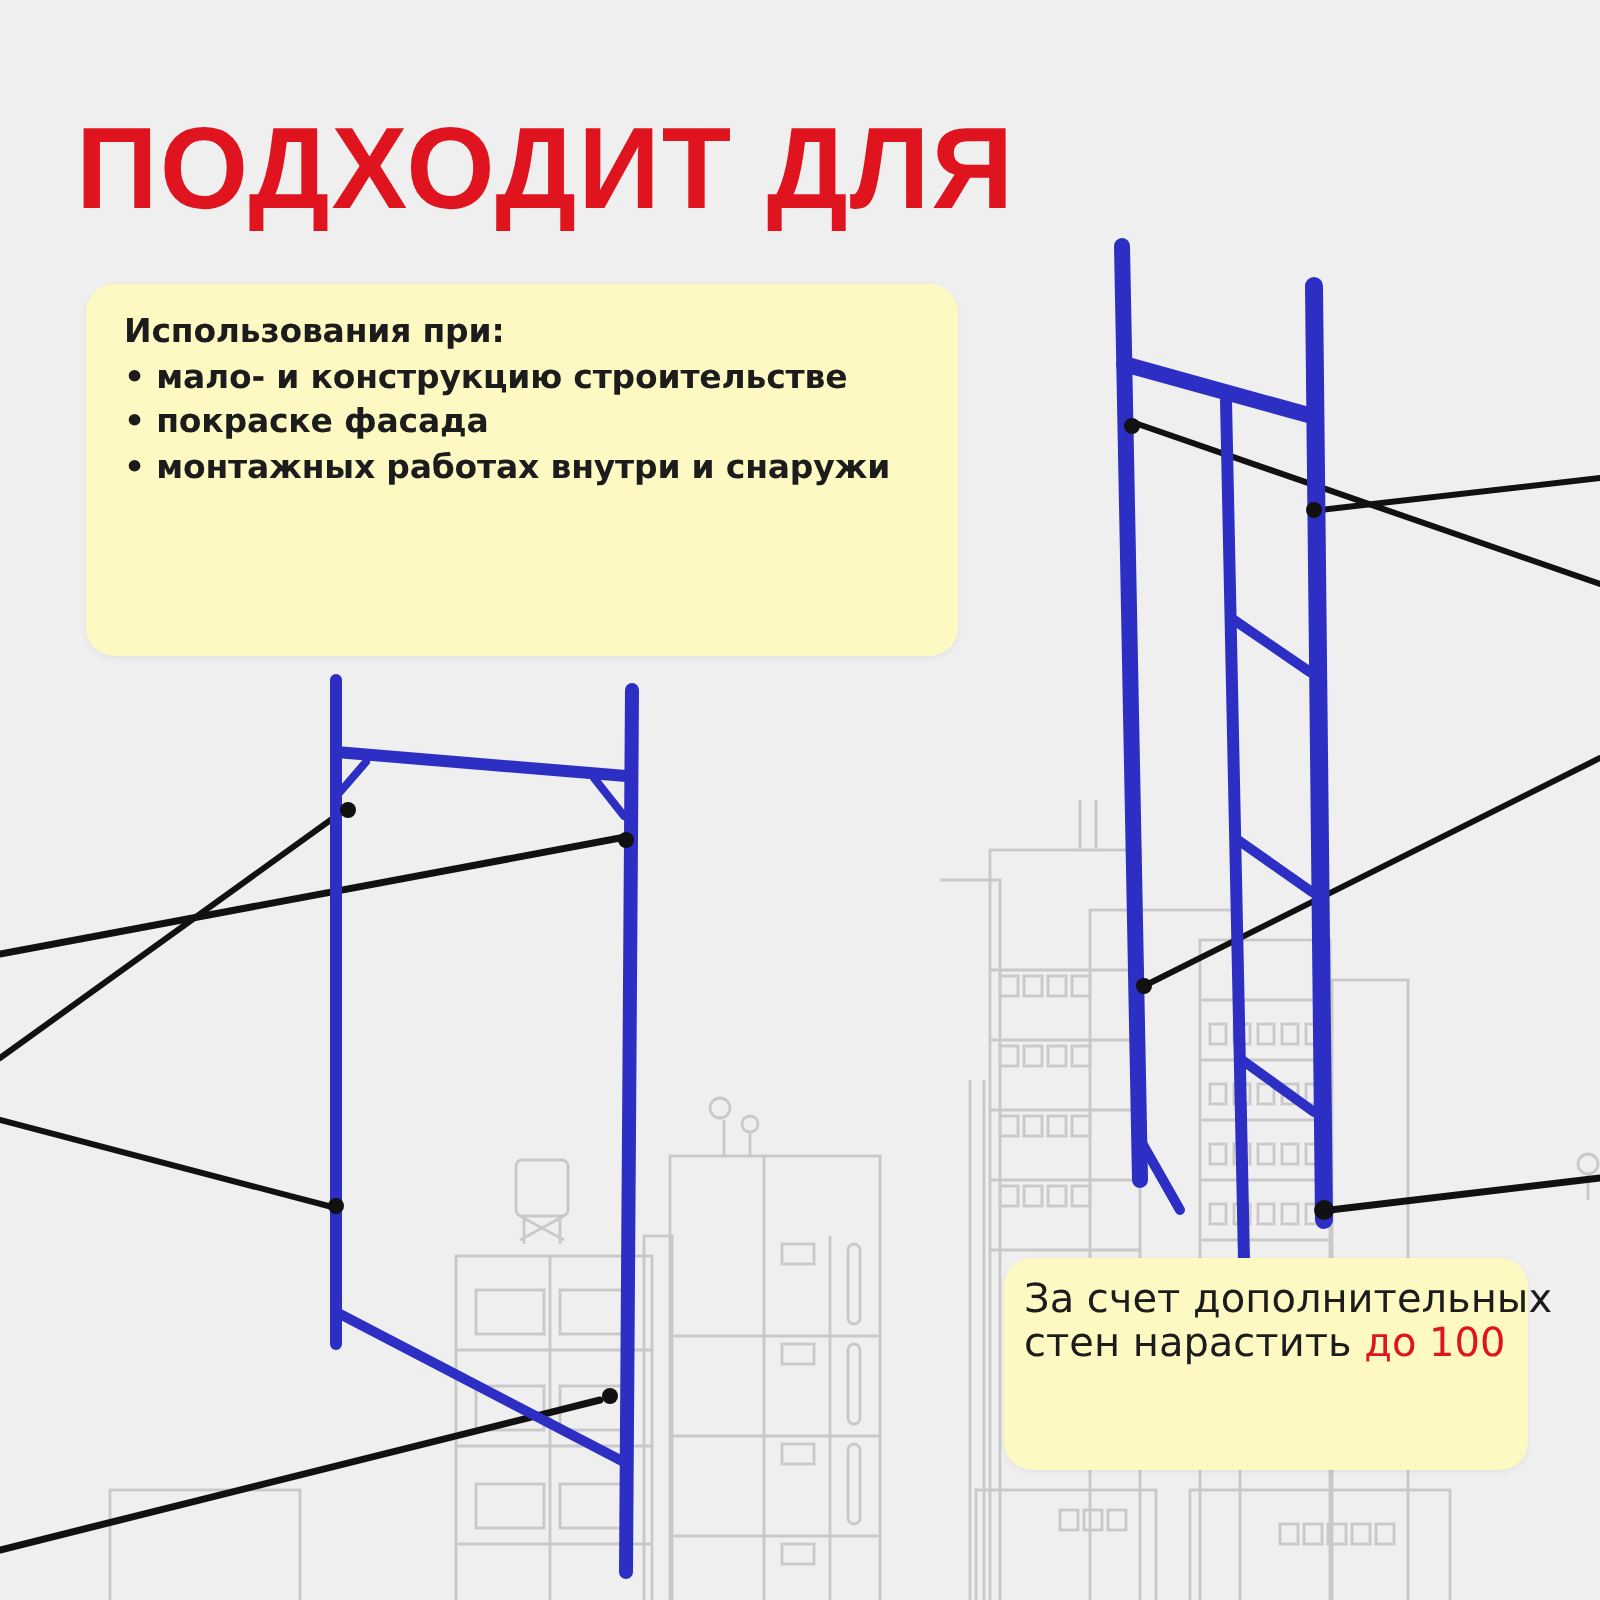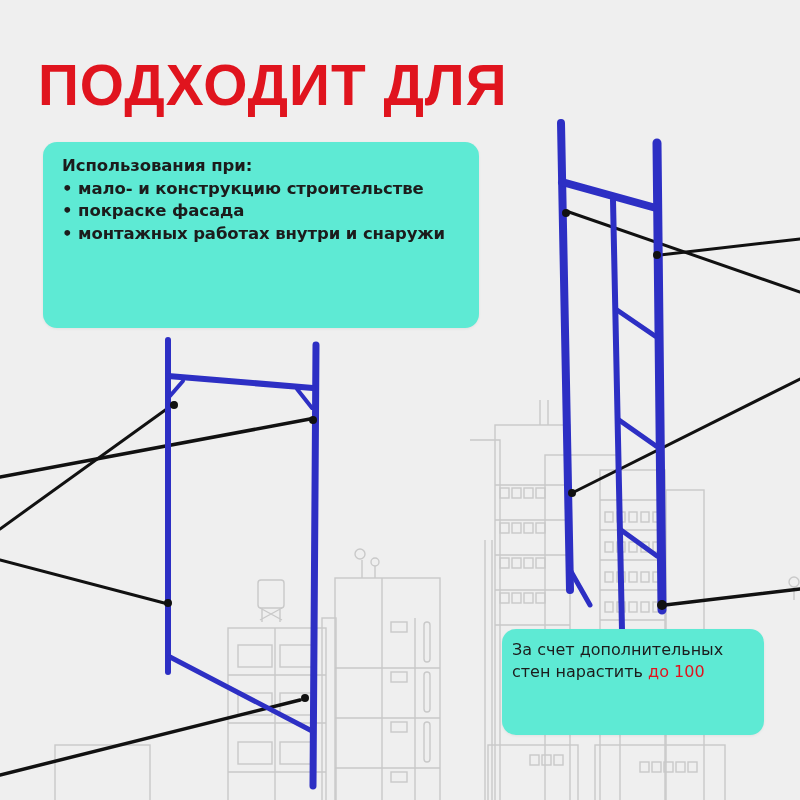--- a/index.html
+++ b/index.html
@@ -10,36 +10,36 @@
     }
     .canvas { position: absolute; inset: 0; width: 800px; height: 800px; }
     .title {
       position: absolute; left: 38px; top: 50px;
       font-family: "Liberation Sans", sans-serif; font-weight: 700;
       font-size: 58px; letter-spacing: 1px; color: #e0141e;
       line-height: 70px; white-space: nowrap;
       transform: scaleX(0.98); transform-origin: left center;
     }
     .card {
-      position: absolute; background: #5eead4; border-radius: 14px;
+      position: absolute; background: #fef9c3; border-radius: 14px;
       box-shadow: 0 1px 3px rgba(0,0,0,0.06);
     }
     .uses-card { left: 43px; top: 142px; width: 436px; height: 186px; }
     .uses-inner { position: absolute; left: 19px; top: 13px; }
     .uses-heading, .uses-item {
       font-family: "DejaVu Sans", sans-serif; font-weight: 700;
       font-size: 16.5px; line-height: 22.5px; color: #1c1c1c;
       white-space: nowrap; letter-spacing: -0.1px;
     }
     .uses-item::before { content: "\2022\00a0"; }
     .note-card { left: 502px; top: 629px; width: 262px; height: 106px; }
     .note-inner {
       position: absolute; left: 10px; top: 10px;
       font-family: "DejaVu Sans", sans-serif;
-      font-size: 16px; line-height: 21.5px; color: #1c1c1c; white-space: nowrap;
+      font-size: 20px; line-height: 21.5px; color: #1c1c1c; white-space: nowrap;
     }
     .note-accent { color: #e0141e; font-weight: 400; }
   </style>
 </head>
 <body>
 
 <div class="canvas">
 
   <svg class="canvas" width="800" height="800" viewBox="0 0 800 800">
     <g fill="none" stroke="#c9c9c9" stroke-width="1.4">

